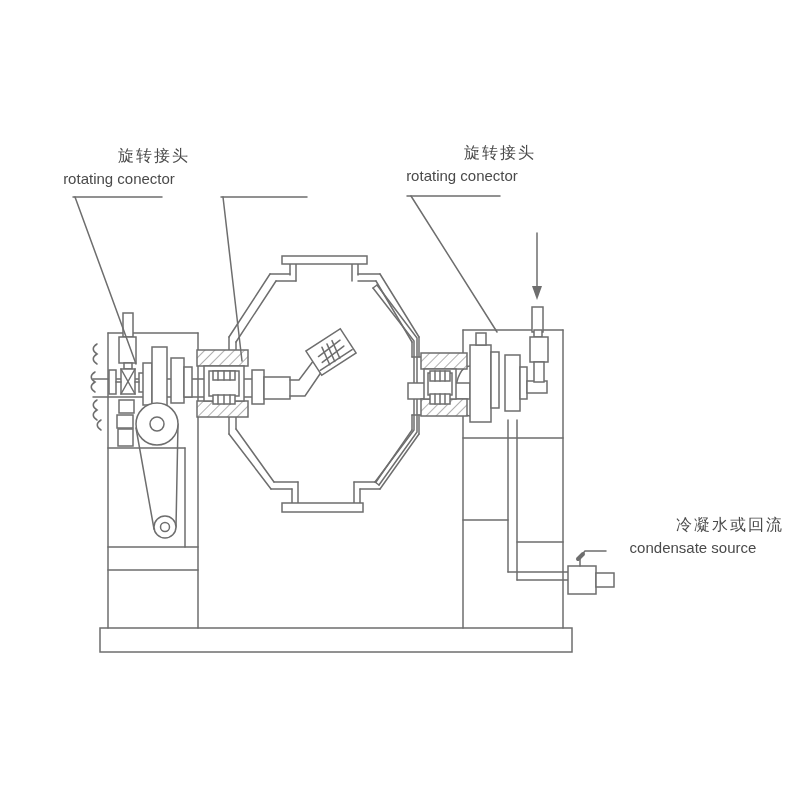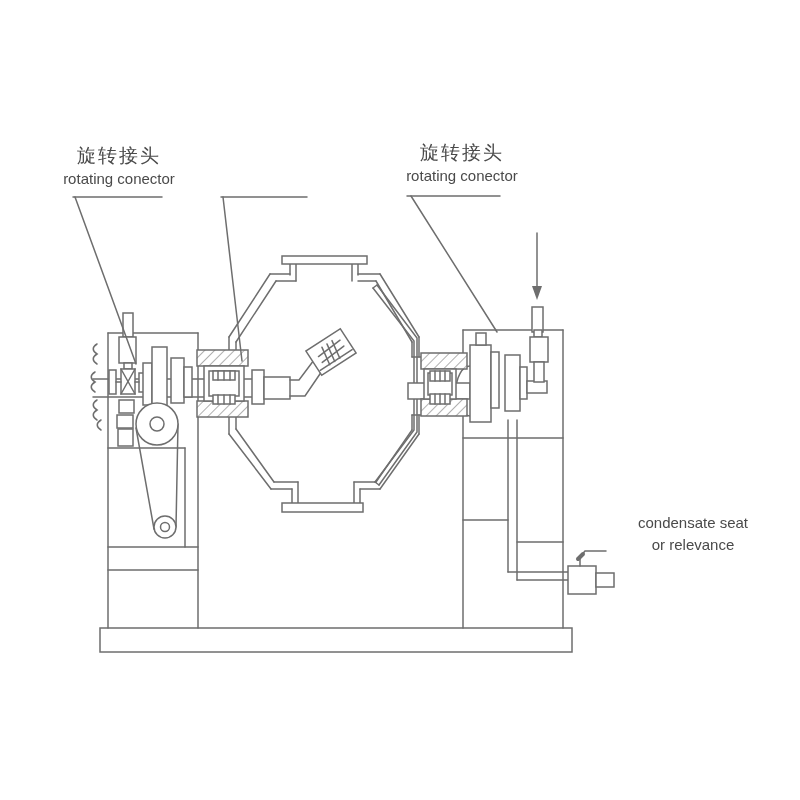--- a/index.html
+++ b/index.html
@@ -7,21 +7,21 @@
   body { background:var(--bg); font-family:"Liberation Sans", sans-serif; }
   #stage { position:relative; width:800px; height:800px; background:var(--bg); overflow:hidden; }
   #diagram-svg { position:absolute; left:0; top:0; }
   .ln { stroke:var(--line); stroke-width:1.5; fill:none; stroke-linecap:round; }
   .fw { stroke:var(--line); stroke-width:1.5; fill:#ffffff; }
   .hp { stroke:var(--line); stroke-width:1.5; fill:url(#hatch); }
   .fl { fill:var(--line); stroke:none; }
   .thick { stroke:var(--line); stroke-width:4; fill:none; stroke-linecap:round; }
   .pln { stroke:var(--line); stroke-width:1.1; }
   .lbl { position:absolute; text-align:center; color:var(--text); }
-  .zh { font-size:19px; line-height:25px; letter-spacing:2px; }
+  .zh { font-size:16px; line-height:25px; letter-spacing:2px;text-align:right; }
   .en { font-size:15px; line-height:22px; }
 </style>
 </head>
 <body>
 
 <div id="stage">
 
 <svg id="diagram-svg" width="800" height="800" viewBox="0 0 800 800">
   <defs>
     <pattern id="hatch" width="7" height="7" patternUnits="userSpaceOnUse" patternTransform="rotate(45)">
@@ -250,17 +250,17 @@
 
 <div class="lbl" style="left:388px; top:140px; width:148px;">
   <div class="zh">旋转接头</div>
   <div class="en">rotating conector</div>
 </div>
 
 <div class="lbl" style="left:548px; top:236px; width:124px;">
 </div>
 
 <div class="lbl" style="left:602px; top:512px; width:182px;">
-  <div class="en">condensate seat</div>
-  <div class="en">or relevance</div>
+  <div class="zh">冷凝水或回流</div>
+  <div class="en">condensate source</div>
 </div>
 
 </div>
 
 </body></html>

